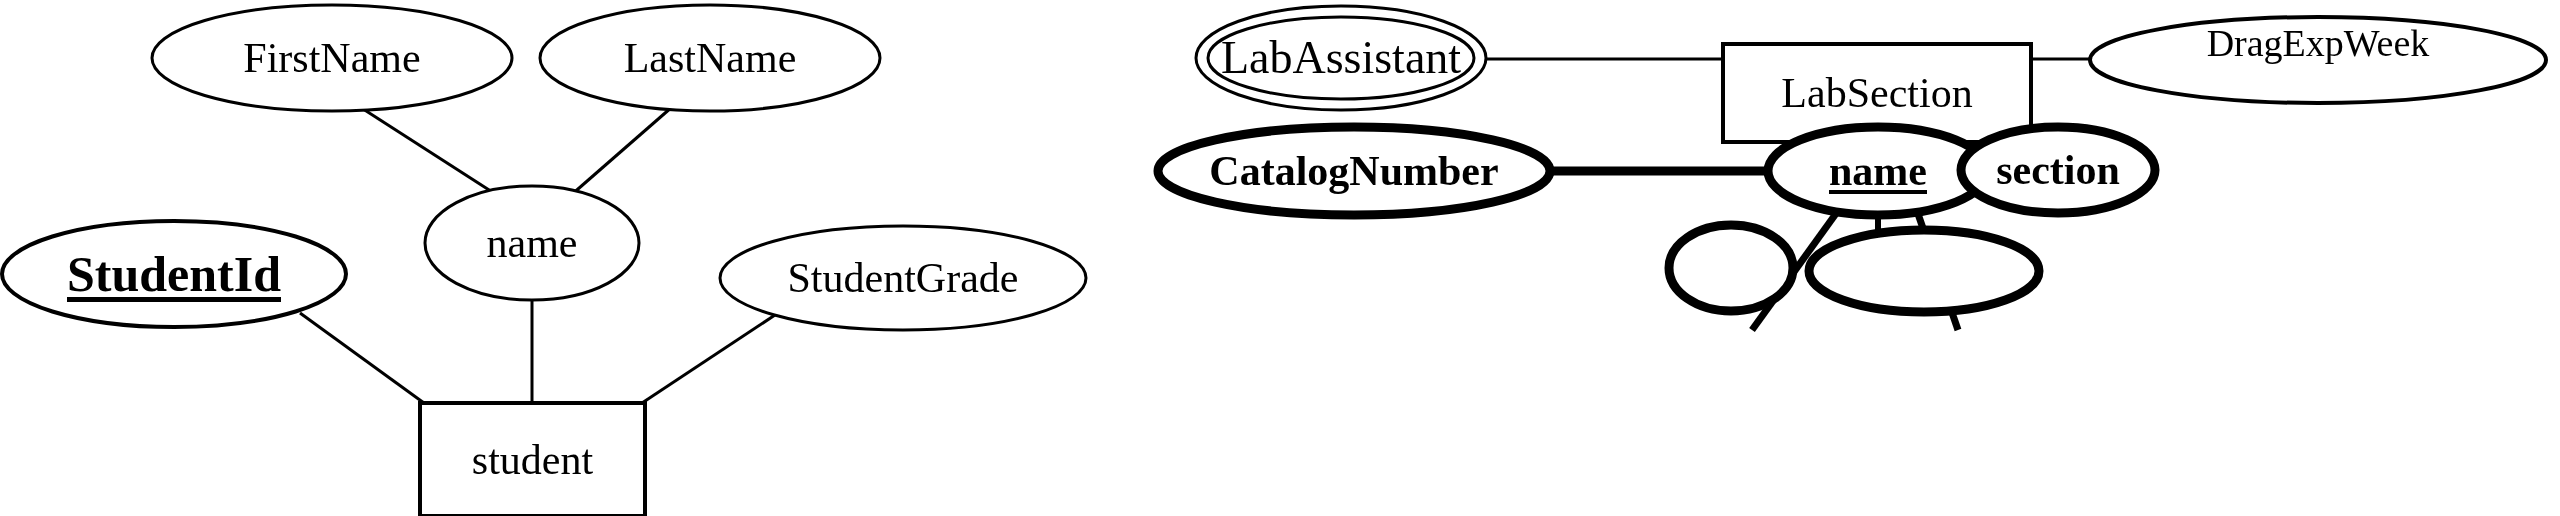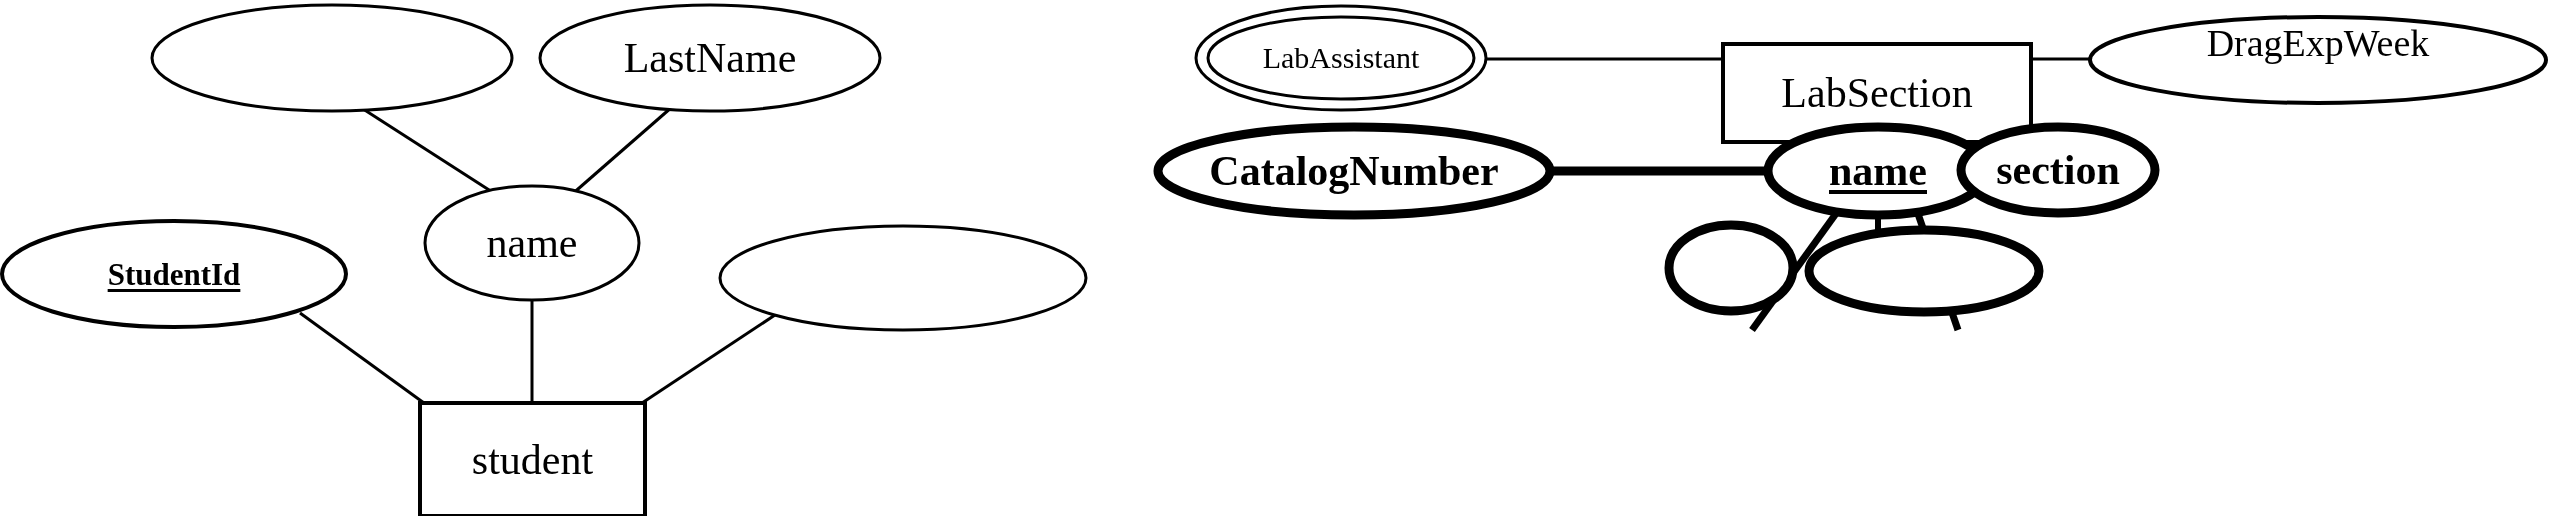--- a/index.html
+++ b/index.html
@@ -70,23 +70,25 @@
         <ellipse cx="1341" cy="58" rx="133" ry="41" fill="#ffffff" stroke="#000000" stroke-width="3"></ellipse>
         <rect x="1723" y="44" width="308" height="98" fill="#ffffff" stroke="#000000" stroke-width="4"></rect>
         <ellipse cx="2318" cy="60" rx="228" ry="43" fill="#ffffff" stroke="#000000" stroke-width="4"></ellipse>
         <ellipse cx="1354" cy="171" rx="196" ry="44" fill="#ffffff" stroke="#000000" stroke-width="9"></ellipse>
         <ellipse cx="1878" cy="171" rx="110" ry="44" fill="#ffffff" stroke="#000000" stroke-width="9"></ellipse>
         <ellipse cx="2058" cy="170" rx="97" ry="43" fill="#ffffff" stroke="#000000" stroke-width="9"></ellipse>
         <ellipse cx="1731" cy="268" rx="62" ry="43" fill="#ffffff" stroke="#000000" stroke-width="9"></ellipse>
         <ellipse cx="1924" cy="271" rx="115" ry="41" fill="#ffffff" stroke="#000000" stroke-width="9"></ellipse>
       </g>
     </svg>
+<div class="node-label lbl-normal" style="left: 152px; top: 5px; width: 360px; height: 106px; font-size: 42px;">FirstName</div>
     <div class="node-label lbl-normal" style="left: 540px; top: 5px; width: 340px; height: 106px; font-size: 42px;">LastName</div>
     <div class="node-label lbl-normal" style="left: 425px; top: 186px; width: 214px; height: 114px; font-size: 42px;">name</div>
-    <div class="node-label lbl-bold lbl-underline" style="left: 2px; top: 221px; width: 344px; height: 106px; font-size: 31px;">StudentId</div>
+    <div class="node-label lbl-bold lbl-underline" style="left: 2px; top: 221px; width: 344px; height: 106px; font-size: 50px;">StudentId</div>
+    <div class="node-label lbl-normal" style="left: 720px; top: 226px; width: 366px; height: 104px; font-size: 42px;">StudentGrade</div>
     <div class="node-label lbl-normal" style="left: 420px; top: 403px; width: 225px; height: 113px; font-size: 42px;">student</div>
-    <div class="node-label lbl-normal" style="left: 1196px; top: 6px; width: 290px; height: 104px; font-size: 30px;">LabAssistant</div>
+    <div class="node-label lbl-normal" style="left: 1196px; top: 6px; width: 290px; height: 104px; font-size: 46px;">LabAssistant</div>
     <div class="node-label lbl-normal" style="left: 1723px; top: 44px; width: 308px; height: 98px; font-size: 42px;">LabSection</div>
     <div class="node-label lbl-normal" style="left: 2090px; top: 0; width: 456px; height: 86px; font-size: 38px;">DragExpWeek</div>
     <div class="node-label lbl-bold" style="left: 1158px; top: 127px; width: 392px; height: 88px; font-size: 42px;">CatalogNumber</div>
     <div class="node-label lbl-bold lbl-underline" style="left: 1768px; top: 127px; width: 220px; height: 88px; font-size: 42px;">name</div>
     <div class="node-label lbl-bold" style="left: 1961px; top: 127px; width: 194px; height: 86px; font-size: 42px;">section</div>
   </div>
 
 </body></html>

